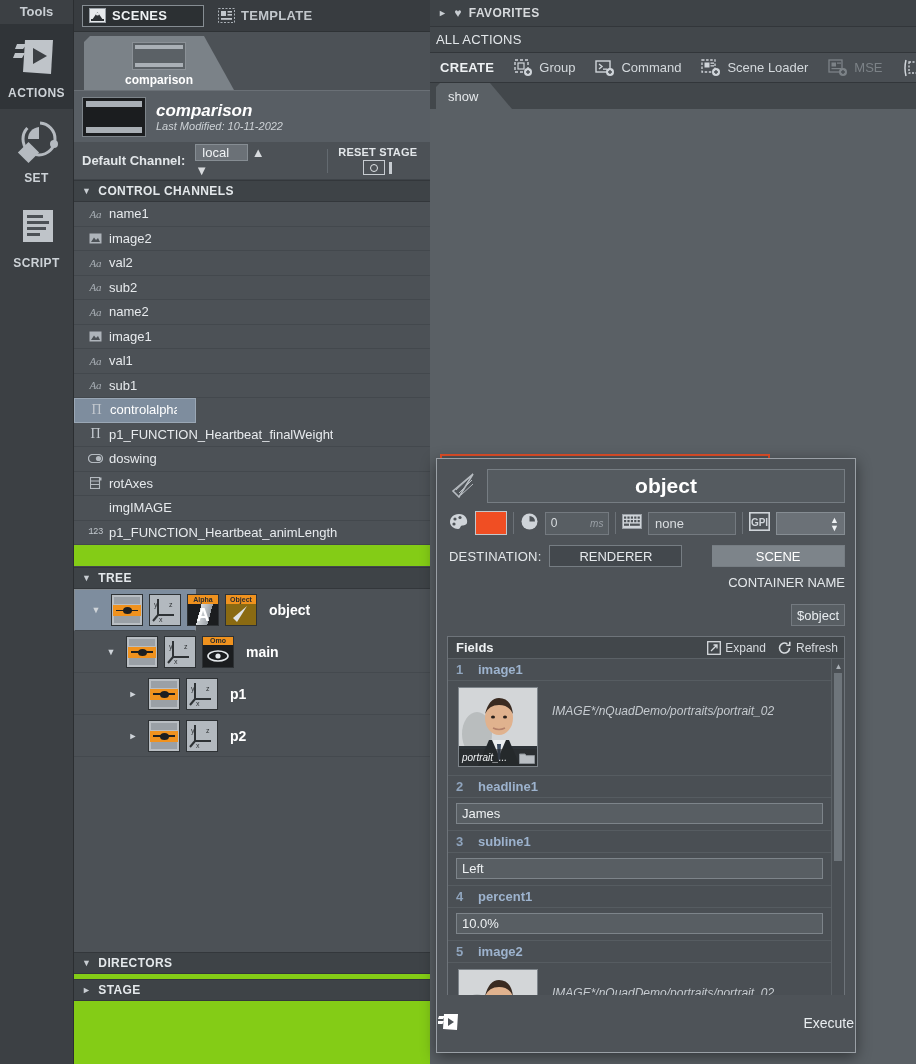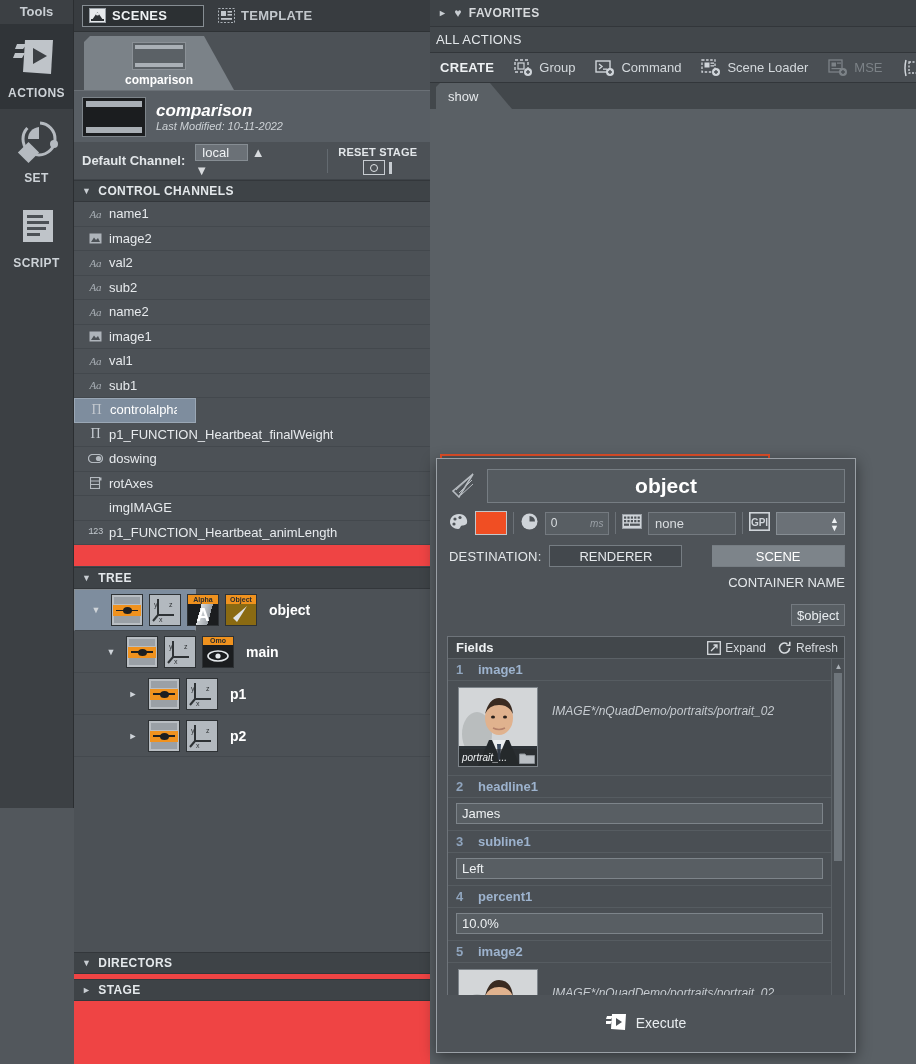--- a/index.html
+++ b/index.html
@@ -7,41 +7,41 @@
     width:916px; height:1064px; overflow:hidden;
     background:#52575c;
     font-family:"Liberation Sans", sans-serif;
     color:#d7dadd; font-size:13px;
     -webkit-font-smoothing:antialiased;
   }
   .app{ position:relative; width:916px; height:1064px; }
 
   
   .rail{
-    position:absolute; left:0; top:0; width:74px; height:808px;
+    position:absolute; left:0; top:0; width:74px; height:1064px;
     background:#3c4044; border-right:1px solid #2b2e31;
   }
   .rail-title{
     text-align:center; font-size:13px; font-weight:bold; color:#c9ced3;
     padding:4px 0 5px 0; background:#3c4044;
   }
   .rail-item{
     display:flex; flex-direction:column; align-items:center; justify-content:center;
     padding:8px 0 9px 0; cursor:pointer;
   }
   .rail-item.active{ background:#303438; }
   .rail-item .glyph{ width:48px; height:48px; display:block; }
   .rail-item .lbl{
     font-size:12px; font-weight:bold; letter-spacing:.4px; margin-top:6px; color:#cdd2d7;
   }
 
   
   .scenes{
     position:absolute; left:74px; top:0; width:424px; height:1064px;
-    background:#ef4444; border-right:1px solid #2b2e31;
+    background:#84cc16; border-right:1px solid #2b2e31;
   }
   .scenes-tabbar{
     height:32px; background:#383c40; display:flex; align-items:center;
     padding-left:8px; gap:6px; border-bottom:1px solid #2e3235;
   }
   .stab{ display:flex; align-items:center; gap:6px; padding:4px 8px; cursor:pointer;
          font-size:13px; font-weight:bold; letter-spacing:.3px; color:#c2c7cc; }
   .stab.sel{ background:#2c3033; color:#eef1f3; }
   .stab svg{ display:block; }
 
@@ -231,21 +231,21 @@
   .thumbcap{ position:absolute; left:0; right:0; bottom:0; height:17px;
       display:flex; align-items:center; justify-content:space-between; padding:0 2px 0 3px;
       background:rgba(40,42,44,.55);}
   .thumbcap .tc{ font-size:10px; font-style:italic; color:#f0f2f4;}
   .fpath{ font-size:12px; font-style:italic; color:#c6cbd0; line-height:1.45; padding-top:16px;}
   .ftext{ margin:5px 8px 6px 8px; height:21px; background:#585e63; border:1px solid #7d848a;
       display:flex; align-items:center; padding:0 5px; font-size:13px; color:#eef1f3;}
   .ftext-wrap{ border-bottom:1px solid #565c61;}
 
   .execbar{ position:absolute; left:1px; right:1px; bottom:1px; height:56px; background:#4e5358;
-      display:flex; align-items:center; justify-content:center; gap:8px; cursor:pointer;}
+      display:flex; align-items:center; justify-content:space-between; gap:8px; cursor:pointer;}
   .execbar .el{ font-size:14px; color:#e9edf0;}
 </style>
 </head>
 <body>
 
 <div class="app">
 
   <div class="rail">
     <div class="rail-title">Tools</div>
 

